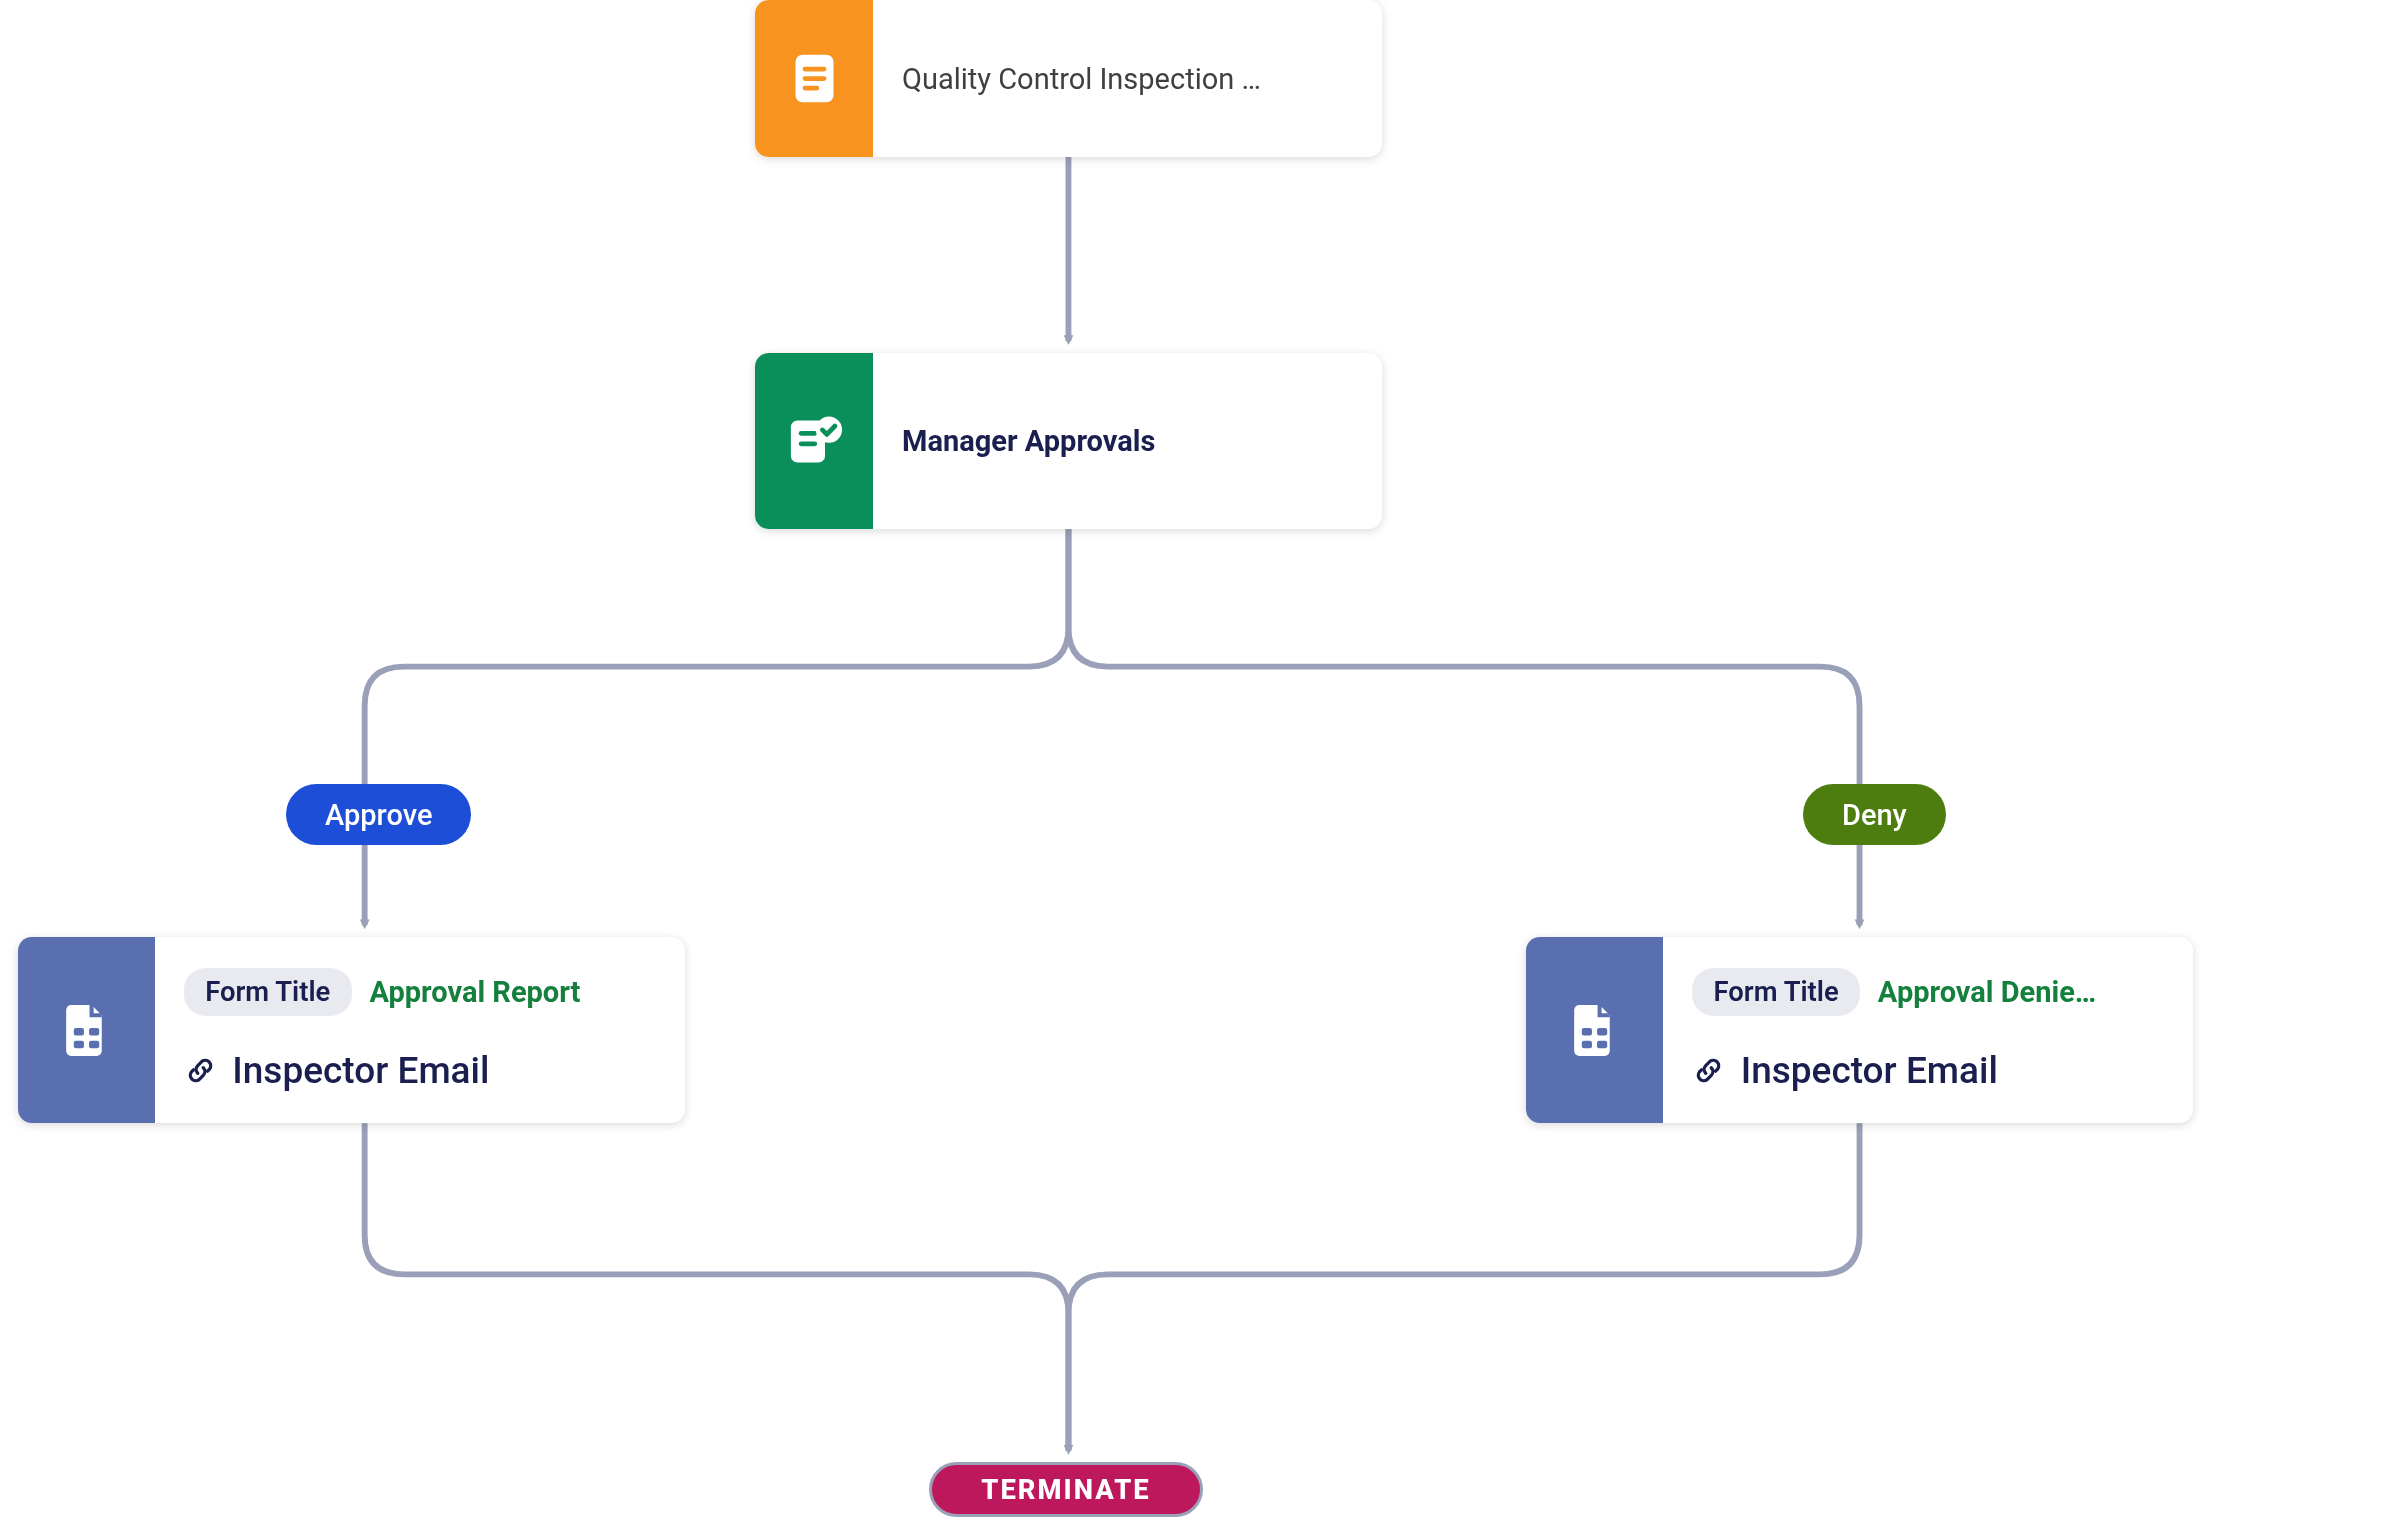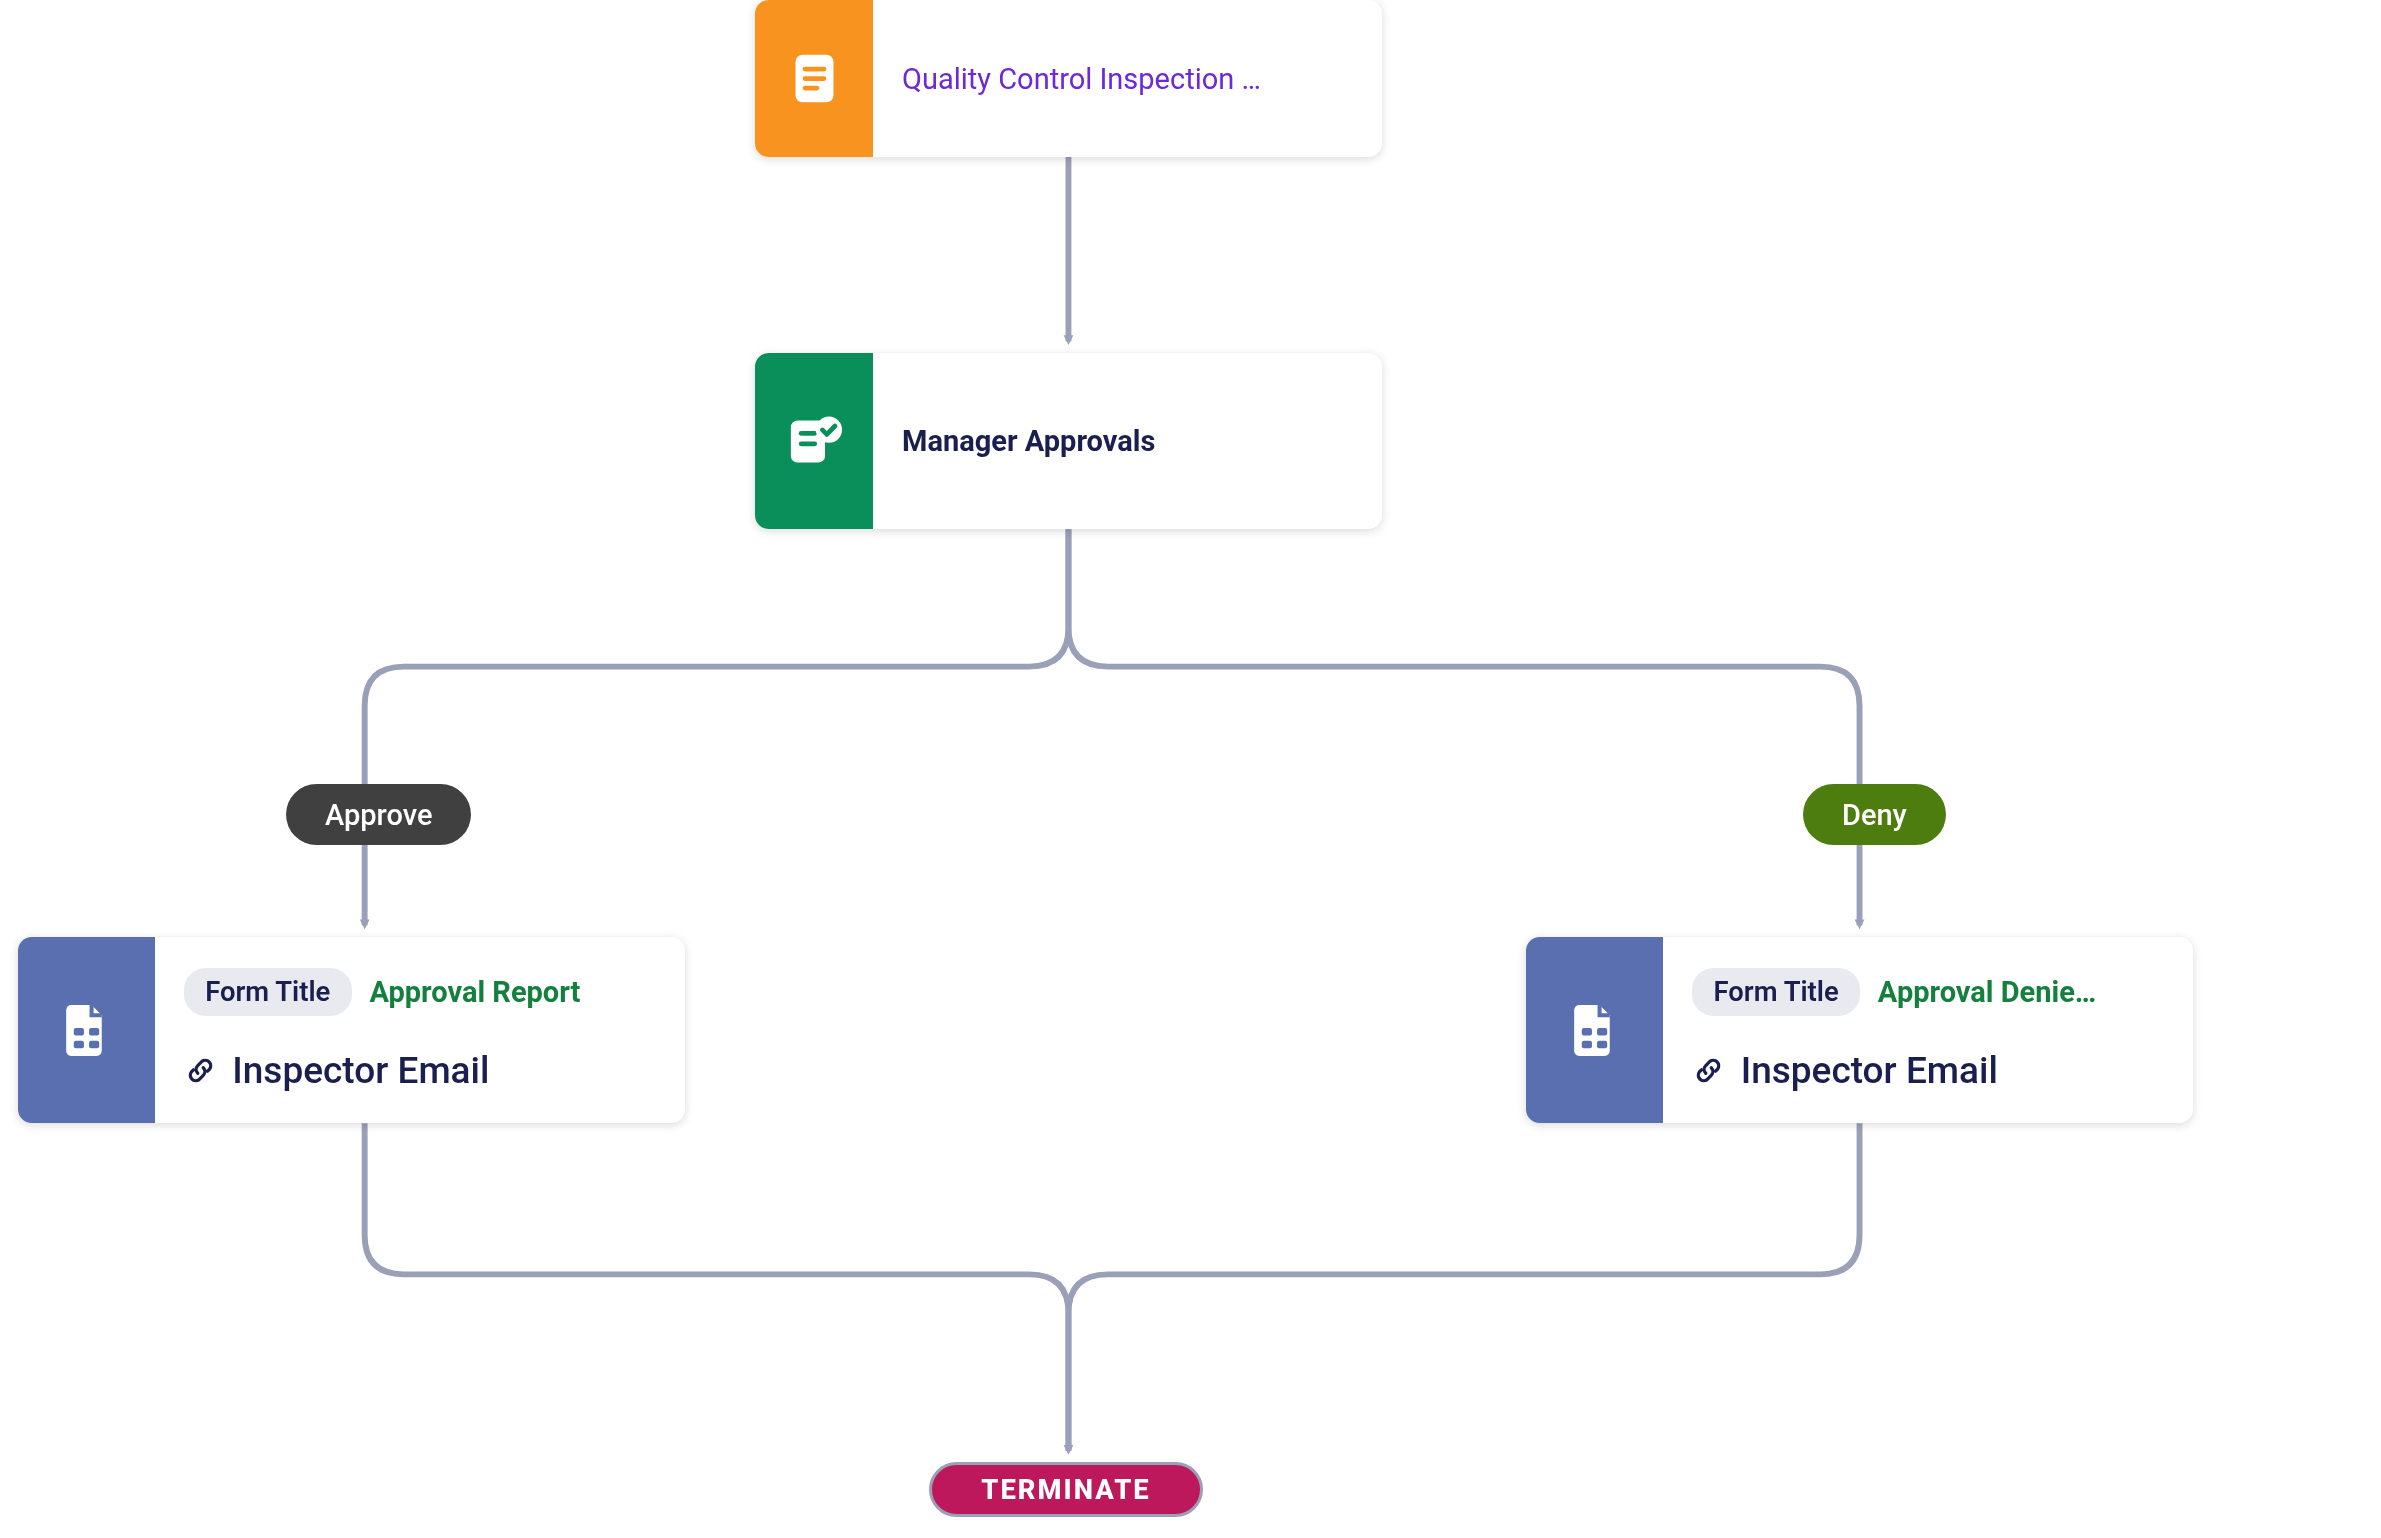--- a/index.html
+++ b/index.html
@@ -47,21 +47,21 @@
     gap: 13.7px;
     min-width: 0;
   }
   .node .title {
     color: #1a1f50;
     font-weight: 700;
     font-size: 29px;
     white-space: nowrap;
   }
   .node .subtitle {
-    color: #6d28d9;
+    color: #404040;
     font-size: 29px;
     font-weight: 400;
     white-space: nowrap;
     overflow: hidden;
     text-overflow: ellipsis;
   }
 
   
   .node-form { left: 755px; top: 0px; width: 627px; height: 157px; }
   .node-form .stripe { background: #f7931e; }
@@ -124,21 +124,21 @@
 
   
   .branch-pill {
     position: absolute;
     color: #fff;
     font-size: 29px;
     font-weight: 500;
     padding: 13.7px 39px;
     border-radius: 39px;
   }
-  .pill-approve { background: #404040; left: 286px; top: 784px; }
+  .pill-approve { background: #1d4ed8; left: 286px; top: 784px; }
   .pill-deny    { background: #4d7c0f; left: 1803px; top: 784px; }
 
   
   .terminate {
     position: absolute;
     left: 929px;
     top: 1462px;
     width: 274px;
     height: 55px;
     background: #be185d;

